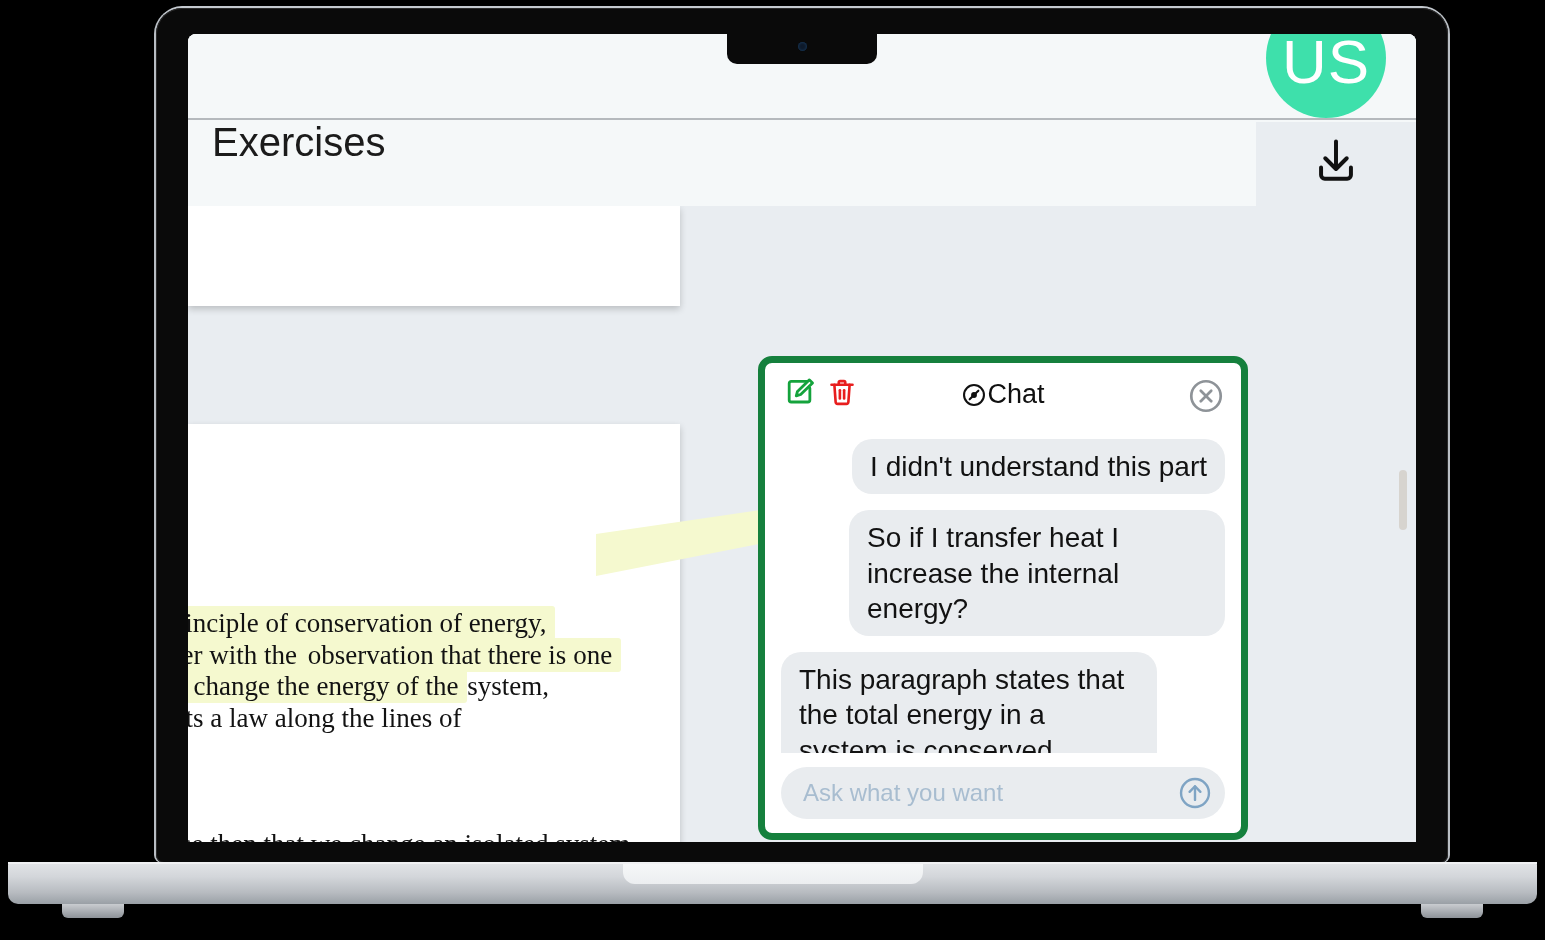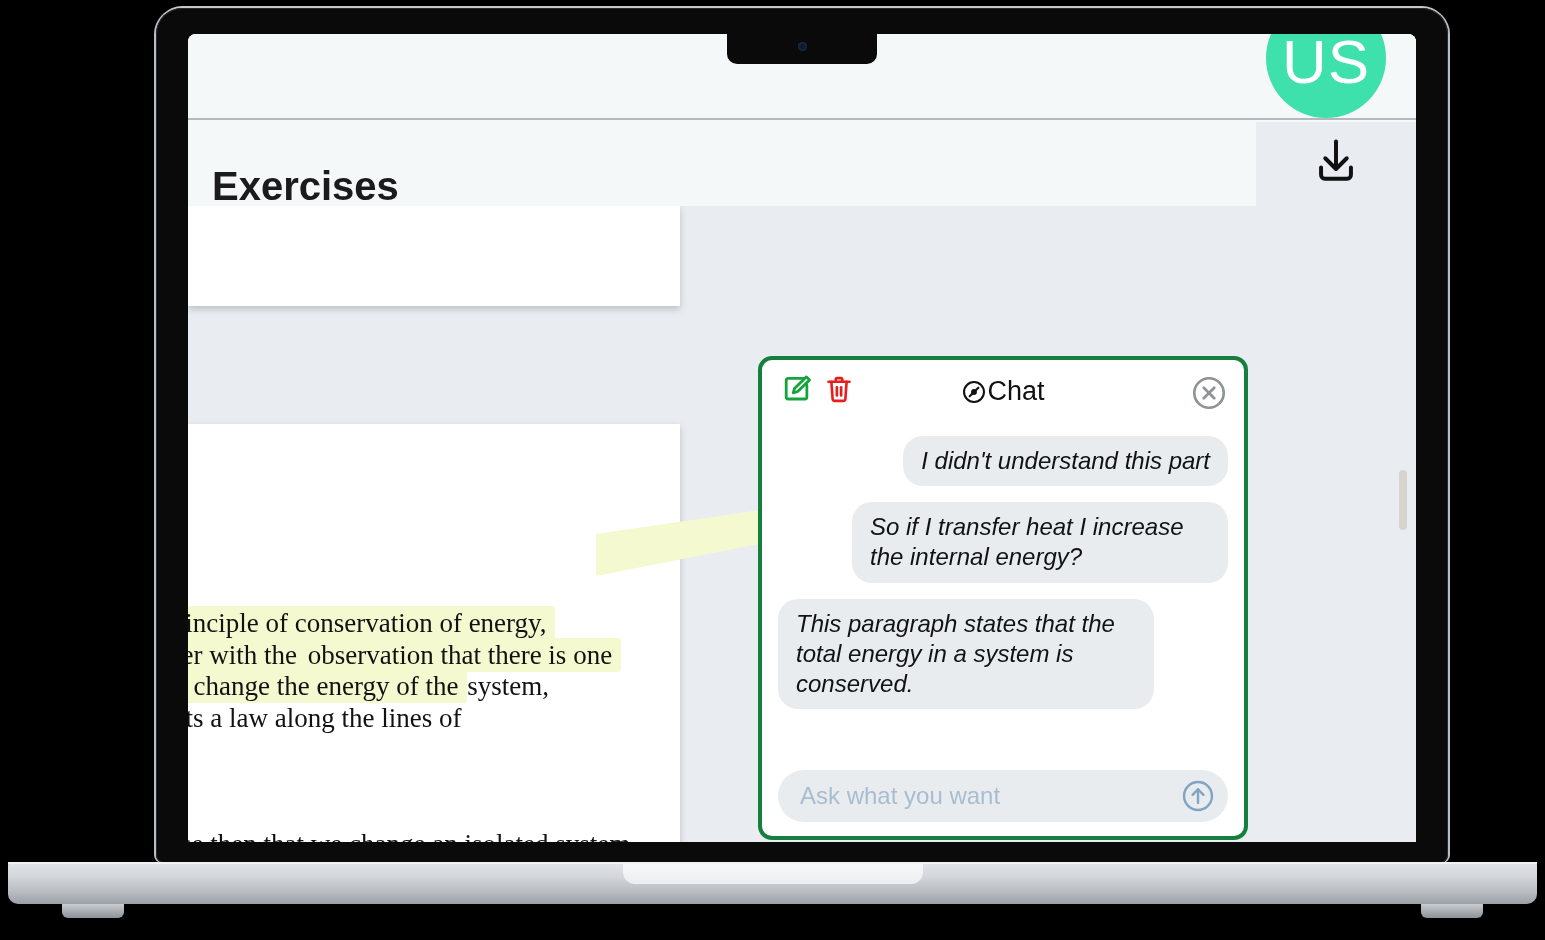--- a/index.html
+++ b/index.html
@@ -158,24 +158,23 @@
     left: 0;
     top: 88px;
     width: 100%;
     height: 84px;
     display: flex;
   }
   .header-title-zone {
     flex: 0 0 1068px;
     background: #f5f8f9;
     display: flex;
-    align-items: flex-end;
+    align-items: flex-start;
     padding-left: 24px;
     box-sizing: border-box;
-    font-weight: bold;
   }
   .header-title-zone .title {
     font-size: 40px;
     color: #1b1b1b;
     line-height: 1;
   }
   .header-action-zone {
     flex: 1 1 auto;
     background: #e9edf1;
     display: flex;
@@ -272,21 +271,21 @@
   }
 
   
   .chat-panel {
     position: absolute;
     left: 570px;
     top: 150px;
     width: 490px;
     height: 484px;
     background: #ffffff;
-    border: 4px solid #15803d;
+    border: 7px solid #15803d;
     border-radius: 14px;
     box-sizing: border-box;
     z-index: 10;
     padding: 12px 16px 14px 16px;
     display: flex;
     flex-direction: column;
   }
   .chat-header {
     position: relative;
     height: 48px;
@@ -340,23 +339,22 @@
   }
   .msg-row { display: flex; }
   .msg-row.right { justify-content: flex-end; }
   .msg-row.left  { justify-content: flex-start; }
   .bubble {
     max-width: 340px;
     background: #e9ecef;
     color: #121212;
     border-radius: 20px;
     padding: 10px 18px;
-    font-size: 24px;
+    font-size: 28px;
     line-height: 1.26;
-    font-style: italic;
   }
 
   .chat-input-row {
     flex: 0 0 auto;
     margin-top: 14px;
   }
   .chat-input {
     position: relative;
     background: #e9ecef;
     border-radius: 26px;

